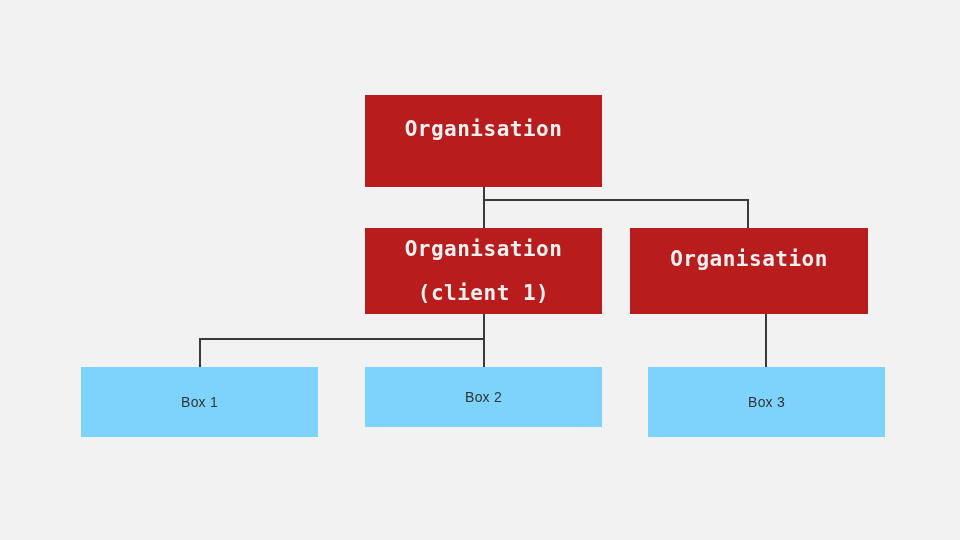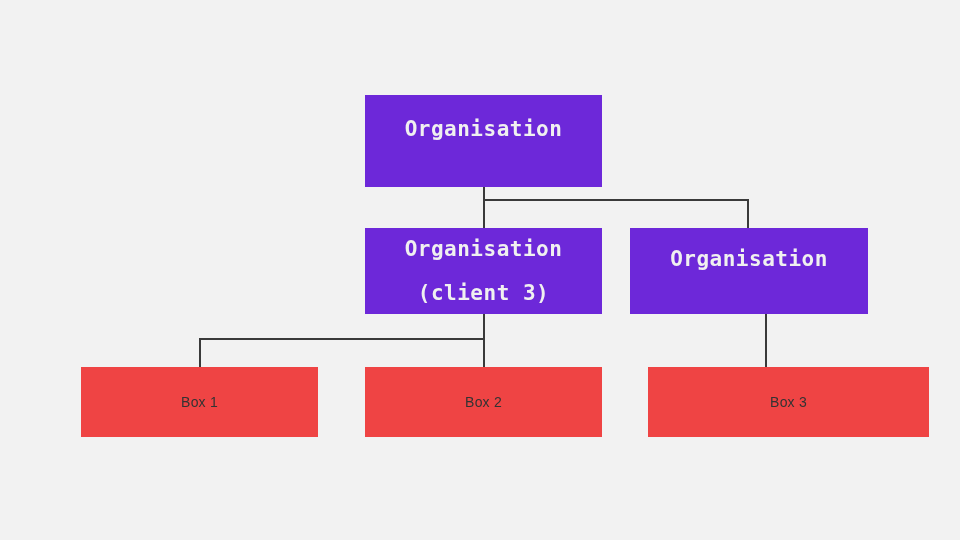--- a/index.html
+++ b/index.html
@@ -30,47 +30,47 @@
     position: absolute;
     box-sizing: border-box;
     display: flex;
     flex-direction: column;
     align-items: center;
     justify-content: center;
     text-align: center;
     z-index: 2;
   }
   .node-dark {
-    background: #6d28d9;
+    background: #b91c1c;
     color: #f0f0f0;
     font-family: "DejaVu Sans Mono", "Liberation Mono", monospace;
     font-size: 21px;
     font-weight: bold;
     letter-spacing: 0.5px;
     line-height: 1.0;
   }
   .node-dark .line-1 {
     margin-bottom: 23px;
   }
   .node-green {
-    background: #ef4444;
+    background: #7dd3fc;
     color: #333333;
     font-family: "Liberation Sans", sans-serif;
     font-size: 14px;
     font-weight: 400;
     letter-spacing: 0.2px;
   }
 
   
   #node-distributeur { left: 365px; top: 95px;  width: 237px; height: 92px; }
   #node-client-1     { left: 365px; top: 228px; width: 237px; height: 86px; }
   #node-client-2     { left: 630px; top: 228px; width: 238px; height: 86px; }
   #node-box-1        { left: 81px;  top: 367px; width: 237px; height: 70px; }
-  #node-box-2        { left: 365px; top: 367px; width: 237px; height: 70px; }
-  #node-box-3        { left: 648px; top: 367px; width: 281px; height: 70px; justify-content: center; }
+  #node-box-2        { left: 365px; top: 367px; width: 237px; height: 60px; }
+  #node-box-3        { left: 648px; top: 367px; width: 237px; height: 70px; justify-content: center; }
 </style>
 </head>
 <body>
 
 <div id="diagram-canvas">
 
   <svg id="connector-layer" width="960" height="540" viewBox="0 0 960 540">
 
     <path d="M 484 187 L 484 228" stroke="#3a3a3a" stroke-width="2" fill="none"></path>
 
@@ -82,21 +82,21 @@
 
     <path d="M 766 314 L 766 367" stroke="#3a3a3a" stroke-width="2" fill="none"></path>
   </svg>
 
   <div class="node node-dark" id="node-distributeur">
     <span class="line-1">Organisation</span>
   </div>
 
   <div class="node node-dark" id="node-client-1">
     <span class="line-1">Organisation</span>
-    <span class="line-2">(client 3)</span>
+    <span class="line-2">(client 1)</span>
   </div>
 
   <div class="node node-dark" id="node-client-2">
     <span class="line-1">Organisation</span>
   </div>
 
   <div class="node node-green" id="node-box-1">
     <span>Box 1</span>
   </div>
 

